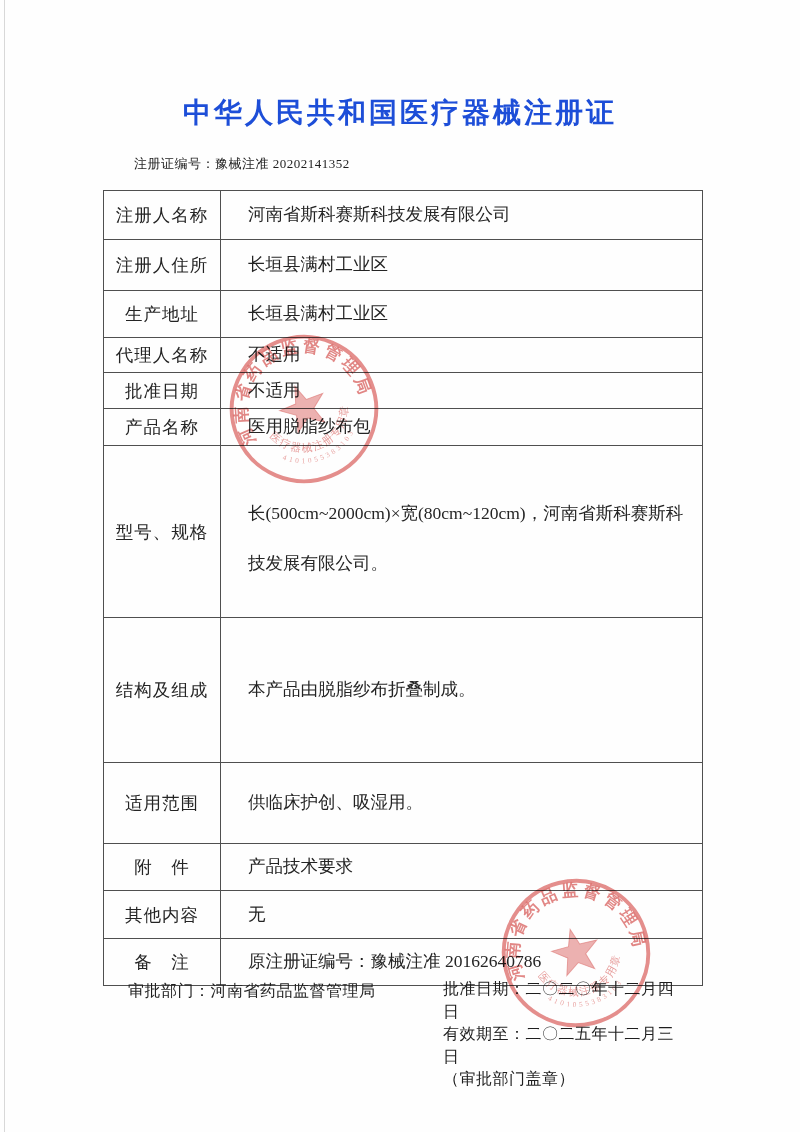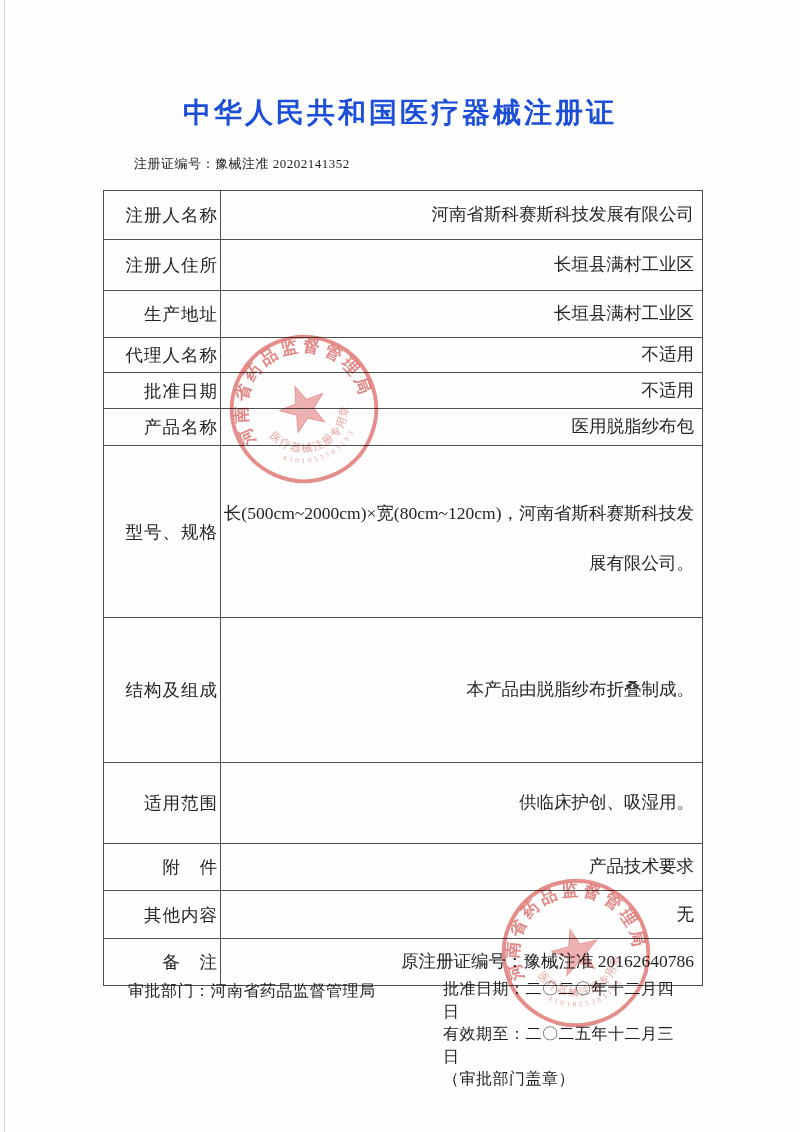--- a/index.html
+++ b/index.html
@@ -25,27 +25,26 @@
     font-size:13px;letter-spacing:0.5px;
   }
   table.regtable{
     position:absolute;top:190px;left:103px;width:600px;
     border-collapse:collapse;table-layout:fixed;
   }
   table.regtable td{
     border:1px solid #4f4f4f;
     font-size:17.5px;color:#242424;
     vertical-align:middle;
-    text-align:right;
   }
   td.lab{
     width:112px;text-align:center;letter-spacing:1px;padding:0 2px;
   }
   td.val{
-    padding-left:2px;padding-right:8px;line-height:1.55;
+    padding-left:27px;padding-right:8px;line-height:1.55;
   }
   tr.r1{height:49px}tr.r2{height:51px}tr.r3{height:47px}
   tr.r4{height:35px}tr.r5{height:36px}tr.r6{height:37px}
   tr.r7{height:172px}tr.r8{height:145px}tr.r9{height:81px}
   tr.r10{height:47px}tr.r11{height:48px}tr.r12{height:47px}
   tr.r7 td.val{vertical-align:top;padding-top:42px;line-height:50px;}
   .footer-dept{
     position:absolute;top:981px;left:128px;font-size:16px;letter-spacing:0.5px;
   }
   .footer-dates{

